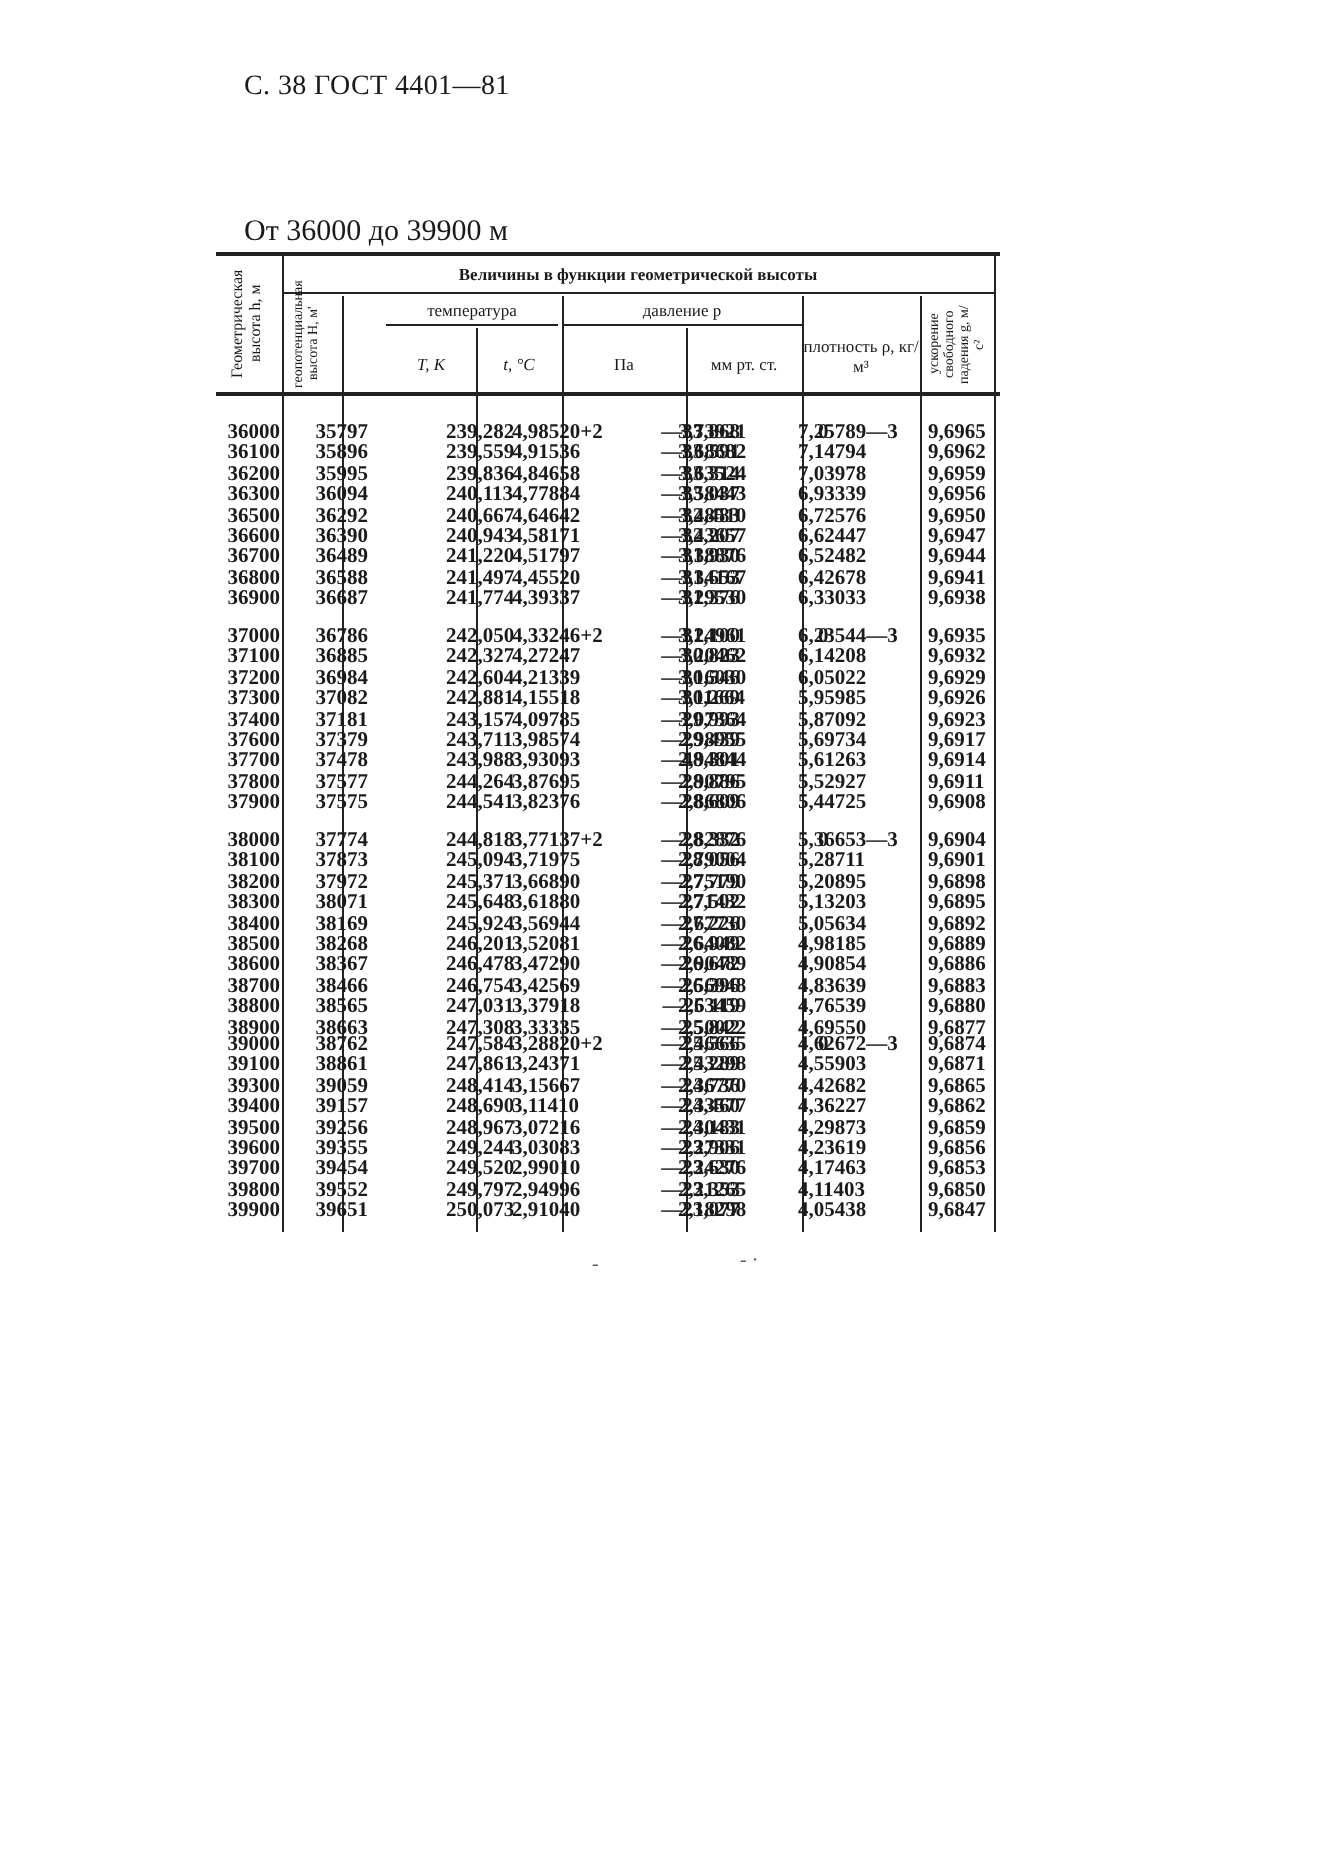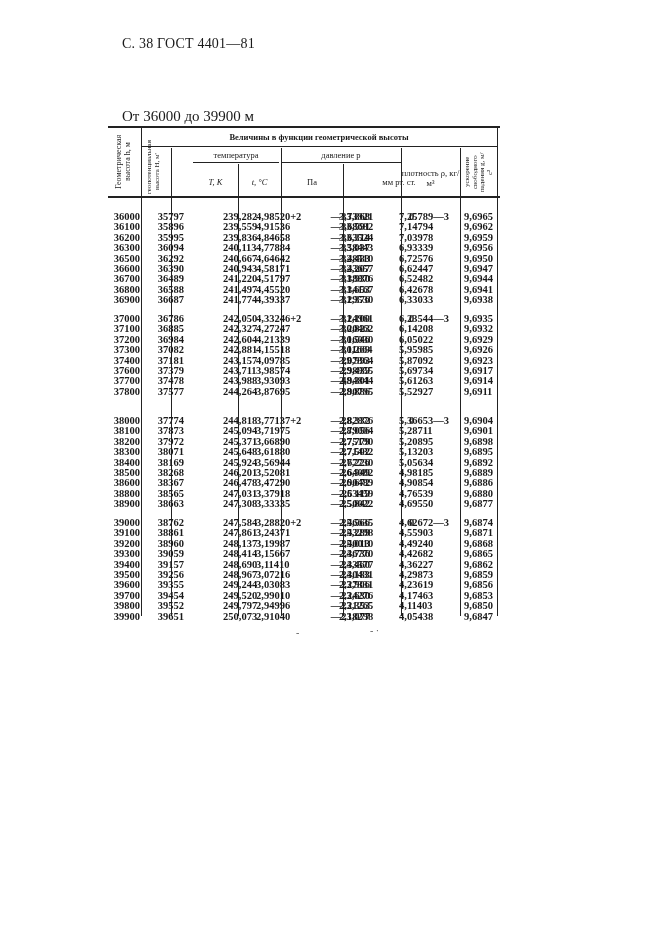--- a/index.html
+++ b/index.html
@@ -52,21 +52,21 @@
     <div class="hline" style="left:173px; width:120px; top:34px;"></div>
 
     <div class="vert" style="left:6px; top:4px; width:22px; height:60px;">Геометрическая высота h, м</div>
     <div class="hcell" style="left:33px; top:4px; width:356px; font-weight:bold;">Величины в функции геометрической высоты</div>
     <div class="vert" style="left:38px; top:22px; width:24px; height:44px; font-size:7px; line-height:7.5px;">геопотенциальная высота H, м'</div>
     <div class="hcell" style="left:85px; top:22px; width:86px;">температура</div>
     <div class="hcell" style="left:85px; top:49px; width:45px; font-style:italic;">T, К</div>
     <div class="hcell" style="left:130px; top:49px; width:43px; font-style:italic;">t, °С</div>
     <div class="hcell" style="left:173px; top:22px; width:120px;">давление p</div>
     <div class="hcell" style="left:173px; top:49px; width:62px;">Па</div>
-    <div class="hcell" style="left:235px; top:49px; width:58px;padding-left:27px;">мм рт. ст.</div>
+    <div class="hcell" style="left:235px; top:49px; width:58px;">мм рт. ст.</div>
     <div class="hcell" style="left:293px; top:40px; width:59px;">плотность ρ, кг/м³</div>
     <div class="vert" style="left:356px; top:22px; width:30px; height:44px; font-size:7px; line-height:7.5px;">ускорение свободного падения g, м/с²</div>
   </div>
 
   <div class="body">
     <div class="col-line" style="left:33px;"></div>
     <div class="col-line" style="left:63px;"></div>
 
     <div class="col-line" style="left:130px;"></div>
     <div class="col-line" style="left:173px;"></div>
@@ -259,20 +259,31 @@
             <span class="c-h">37800</span>
             <span class="c-H">37577</span>
             <span class="c-T">244,264</span>
             <span class="c-t">—28,886</span>
             <span class="c-pa">3,87695</span>
             <span class="c-mm">2,90795</span>
             <span class="c-exp"></span>
             <span class="c-rho">5,52927</span>
             <span class="c-g">9,6911</span>
           </div>
+          <div class="row">
+            <span class="c-h">37900</span>
+            <span class="c-H">37575</span>
+            <span class="c-T">244,541</span>
+            <span class="c-t">—28,609</span>
+            <span class="c-pa">3,82376</span>
+            <span class="c-mm">2,86806</span>
+            <span class="c-exp"></span>
+            <span class="c-rho">5,44725</span>
+            <span class="c-g">9,6908</span>
+          </div>
         </div>
         <div class="group" style="top: 218px;">
           <div class="row">
             <span class="c-h">38000</span>
             <span class="c-H">37774</span>
             <span class="c-T">244,818</span>
             <span class="c-t">—28,332</span>
             <span class="c-pa">3,77137+2</span>
             <span class="c-mm">2,82876</span>
             <span class="c-exp">0</span>
@@ -339,20 +350,31 @@
             <span class="c-H">38367</span>
             <span class="c-T">246,478</span>
             <span class="c-t">—26,672</span>
             <span class="c-pa">3,47290</span>
             <span class="c-mm">2,90489</span>
             <span class="c-exp"></span>
             <span class="c-rho">4,90854</span>
             <span class="c-g">9,6886</span>
           </div>
           <div class="row">
+            <span class="c-h">38700</span>
+            <span class="c-H">38466</span>
+            <span class="c-T">246,754</span>
+            <span class="c-t">—26,396</span>
+            <span class="c-pa">3,42569</span>
+            <span class="c-mm">2,56948</span>
+            <span class="c-exp"></span>
+            <span class="c-rho">4,83639</span>
+            <span class="c-g">9,6883</span>
+          </div>
+          <div class="row">
             <span class="c-h">38800</span>
             <span class="c-H">38565</span>
             <span class="c-T">247,031</span>
             <span class="c-t">—26 119</span>
             <span class="c-pa">3,37918</span>
             <span class="c-mm">2,53459</span>
             <span class="c-exp"></span>
             <span class="c-rho">4,76539</span>
             <span class="c-g">9,6880</span>
           </div>
@@ -385,31 +407,20 @@
             <span class="c-H">38861</span>
             <span class="c-T">247,861</span>
             <span class="c-t">—25,289</span>
             <span class="c-pa">3,24371</span>
             <span class="c-mm">2,43298</span>
             <span class="c-exp"></span>
             <span class="c-rho">4,55903</span>
             <span class="c-g">9,6871</span>
           </div>
           <div class="row">
-            <span class="c-h">39200</span>
-            <span class="c-H">38960</span>
-            <span class="c-T">248,137</span>
-            <span class="c-t">—25,013</span>
-            <span class="c-pa">3,19987</span>
-            <span class="c-mm">2,40010</span>
-            <span class="c-exp"></span>
-            <span class="c-rho">4,49240</span>
-            <span class="c-g">9,6868</span>
-          </div>
-          <div class="row">
             <span class="c-h">39300</span>
             <span class="c-H">39059</span>
             <span class="c-T">248,414</span>
             <span class="c-t">—24,736</span>
             <span class="c-pa">3,15667</span>
             <span class="c-mm">2,36770</span>
             <span class="c-exp"></span>
             <span class="c-rho">4,42682</span>
             <span class="c-g">9,6865</span>
           </div>

